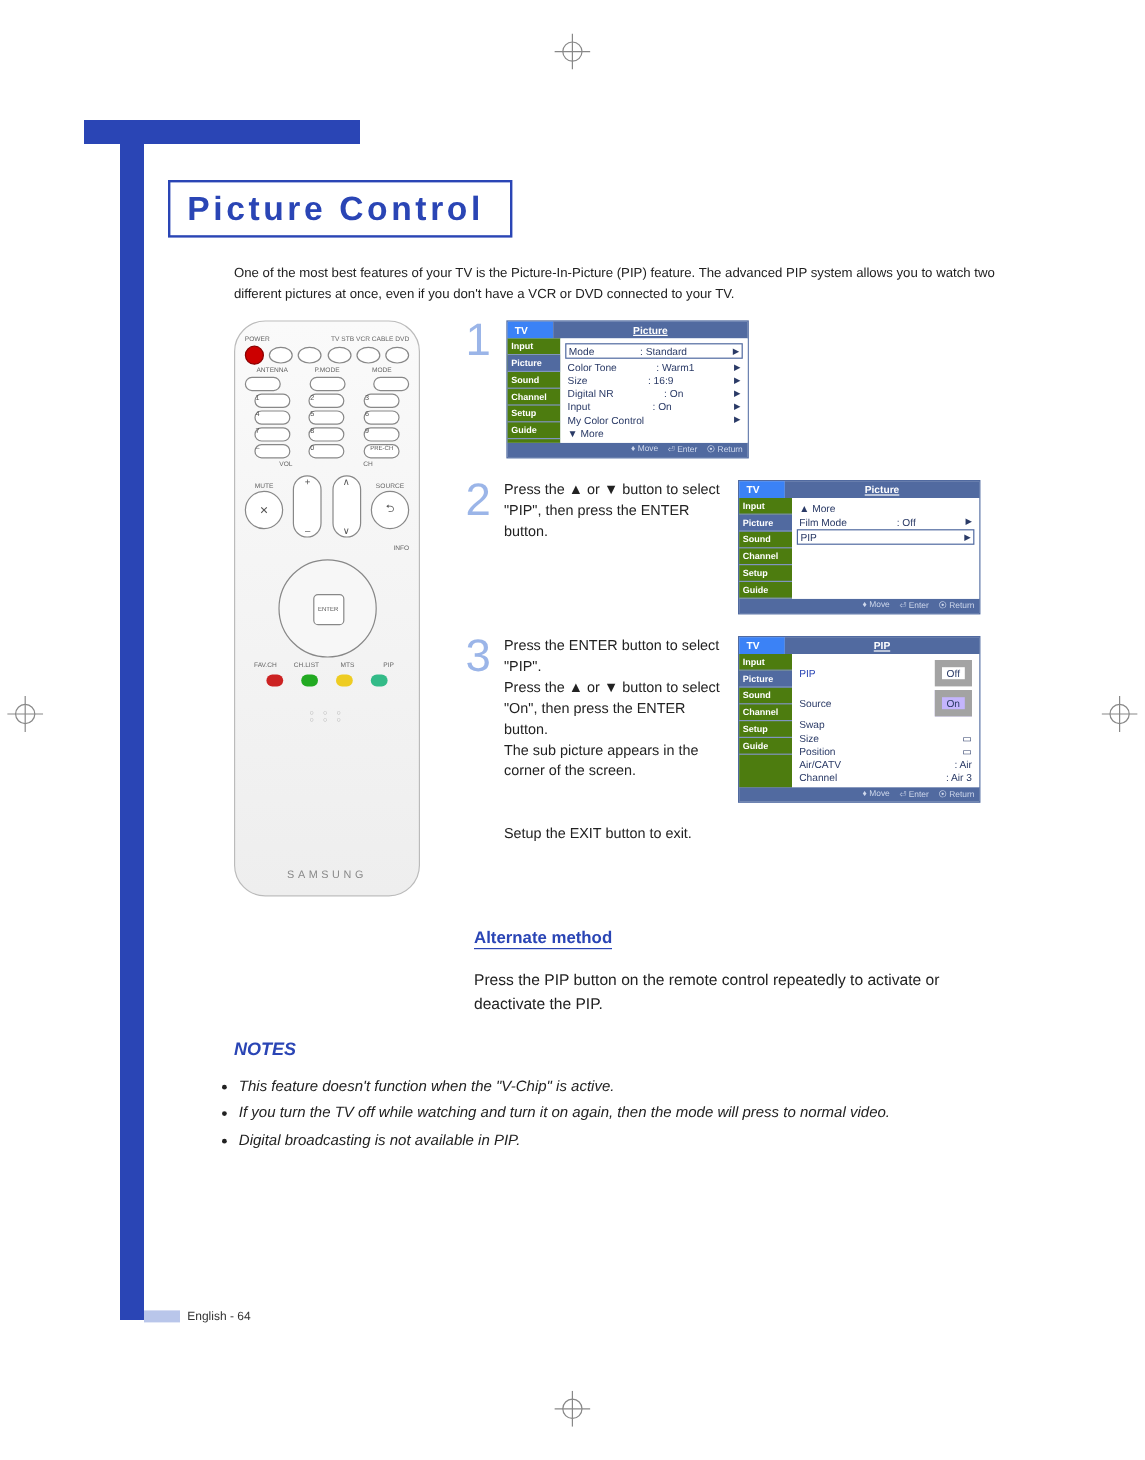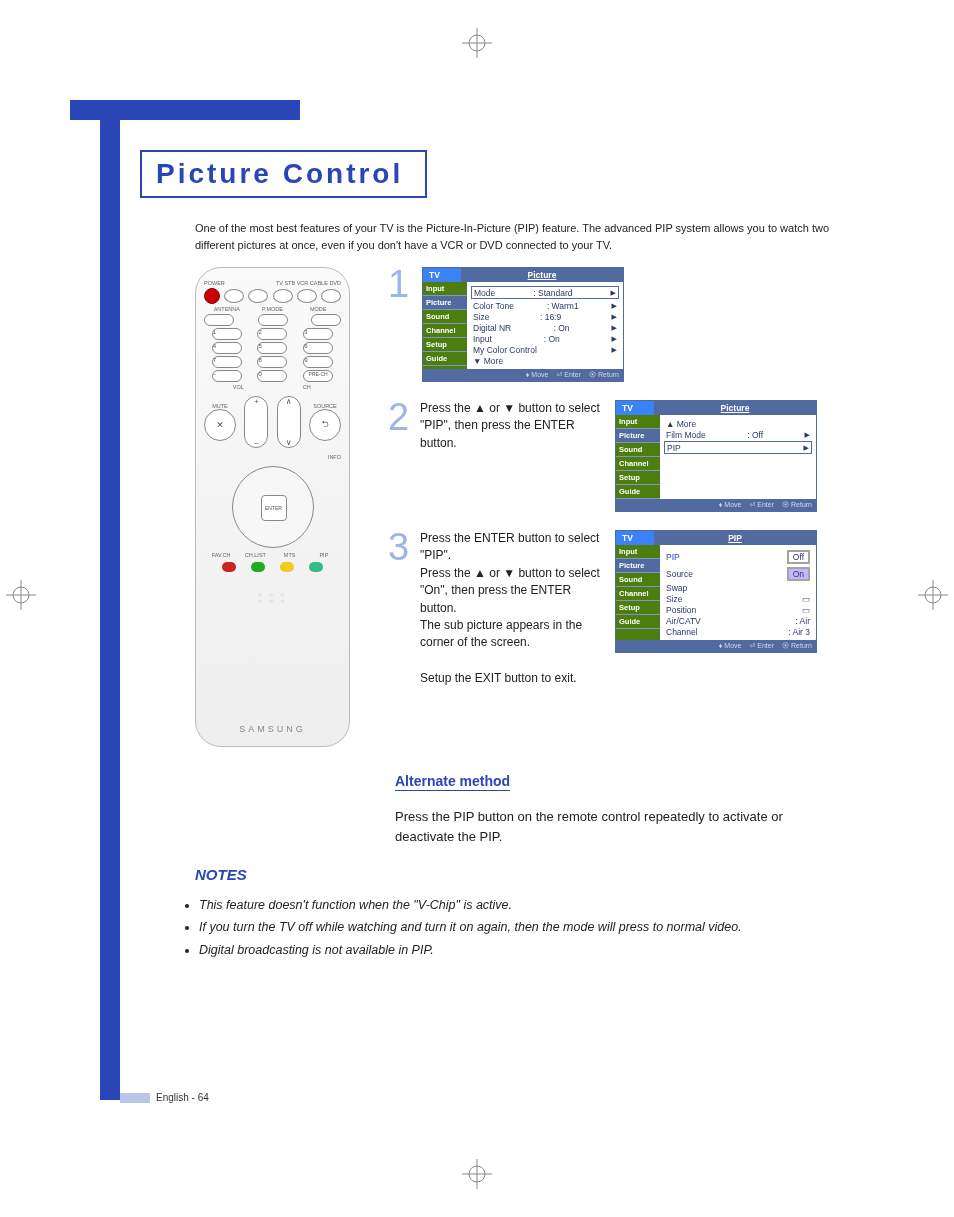--- a/index.html
+++ b/index.html
@@ -45,21 +45,21 @@
   .osd-head .title{flex:1;background:#516aa0;color:#fff;text-align:center;padding:2px 0;font-weight:bold;text-decoration:underline;}
   .osd-body{display:flex;}
   .osd-left{width:44px;background:#4d7c0f;color:#fff;display:flex;flex-direction:column;}
   .osd-left div{padding:2px 3px;font-size:7.5px;font-weight:bold;border-bottom:1px solid #8095c0;}
   .osd-left div.sel{background:#516aa0;}
   .osd-right{flex:1;background:#fff;padding:3px 4px;}
   .osd-row{display:flex;justify-content:space-between;align-items:center;padding:.5px 2px;}
   .osd-row.box{border:1px solid #516aa0;margin:1px 0;}
   .osd-row .arr{font-size:7px;}
   .osd-foot{background:#516aa0;color:#cfd8ec;display:flex;justify-content:flex-end;gap:8px;padding:2px 4px;font-size:7px;}
-  .pip-opt{display:inline-block;border:2px solid #a3a3a3;padding:0 4px;margin:1px 0;}
+  .pip-opt{display:inline-block;border:6px solid #a3a3a3;padding:0 4px;margin:1px 0;}
   .pip-opt.sel{background:#c4b5fd;}
   .alt-section{margin-top:20px;margin-left:200px;}
   .notes-h{color:#2a45b5;font-style:italic;font-weight:bold;font-size:15px;margin:20px 0 6px 0;}
   .notes{font-size:12.5px;font-style:italic;line-height:1.5;padding-left:4px;}
   .notes li{margin-bottom:4px;}
   .footer{position:absolute;bottom:114px;left:120px;font-size:10px;color:#333;}
   .footer .tab{display:inline-block;width:30px;height:10px;background:#b9c6ea;margin-right:6px;vertical-align:middle;}
   .step-row{display:flex;gap:10px;align-items:flex-start;}
 </style>
 </head>

